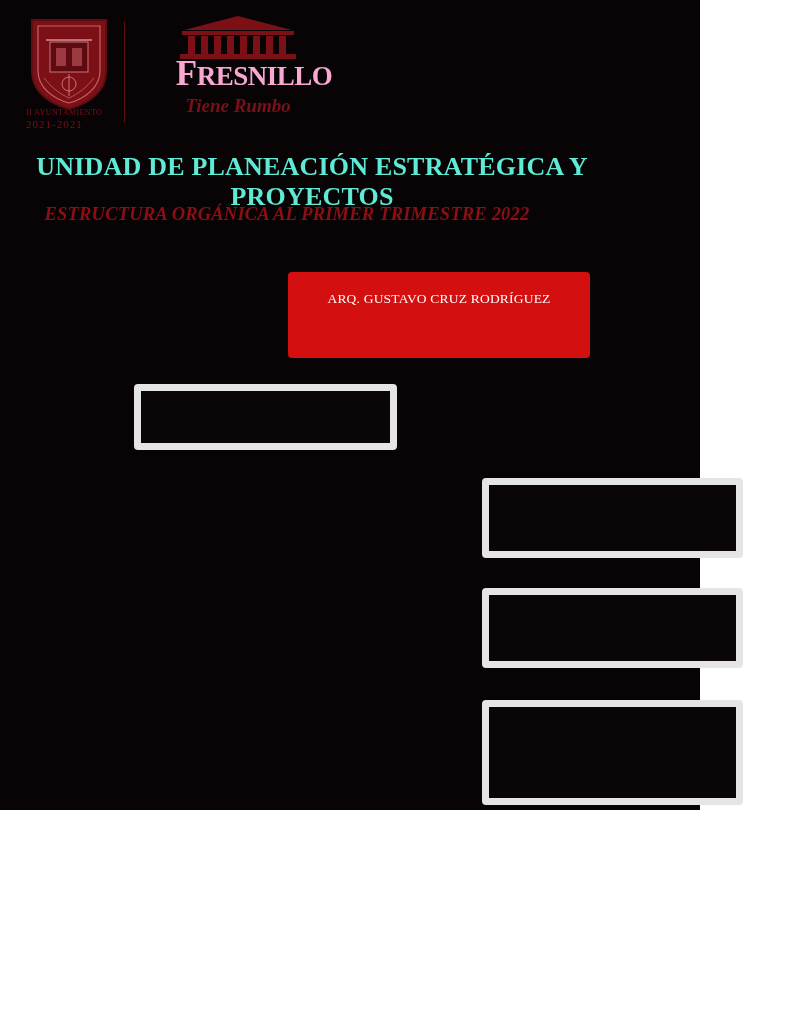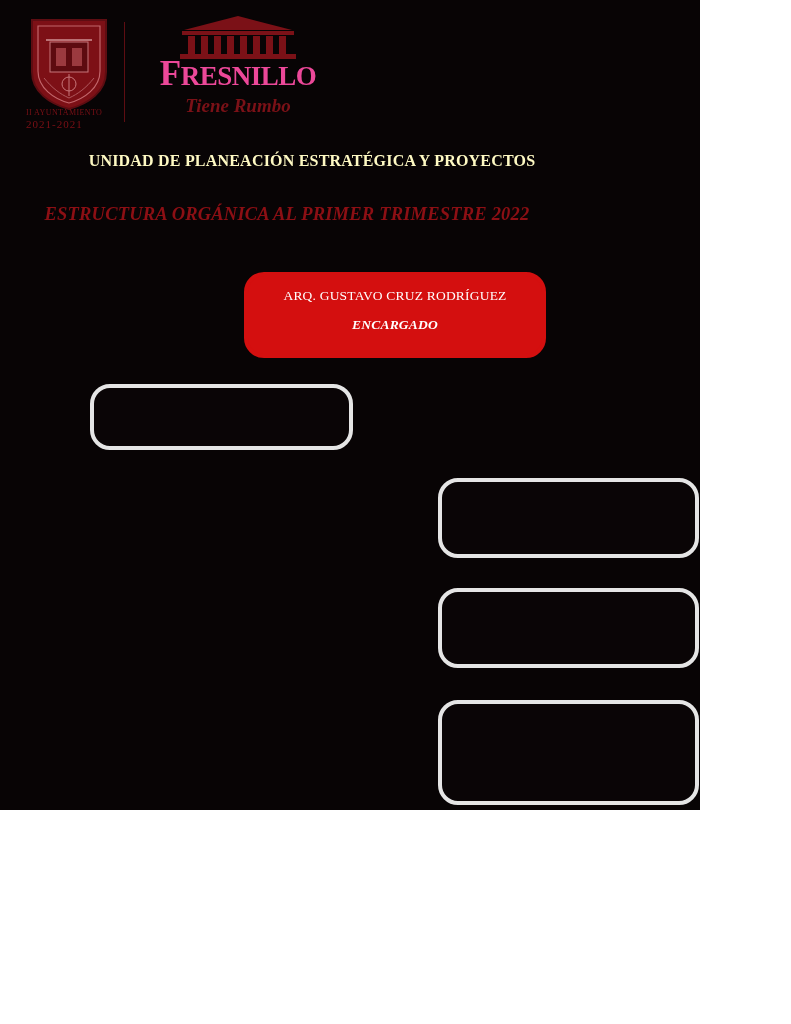--- a/index.html
+++ b/index.html
@@ -87,25 +87,25 @@
   }
   .temple {
     position: absolute;
     left: 30px;
     top: 0px;
     width: 140px;
     height: 46px;
   }
   .brand-name {
     position: absolute;
-    left: 0;
+    left: 16px;
     top: 42px;
     width: 200px;
     text-align: center;
-    color: #ec4899;
+    color: #f9a8d4;
     font-family: "Liberation Serif", serif;
     font-weight: bold;
     font-size: 35px;
     letter-spacing: -0.5px;
     line-height: 1;
   }
   .brand-name .small-caps {
     font-size: 27px;
   }
   .brand-tag {
@@ -122,46 +122,47 @@
     line-height: 1;
   }
 
   
   .title-main {
     position: absolute;
     left: 0;
     top: 152px;
     width: 624px;
     text-align: center;
-    color: #fef9c3;
-    font-family: "Liberation Serif", serif;
-    font-weight: bold;
-    font-size: 16px;
+    color: #5eead4;
+    font-family: "Liberation Serif", serif;
+    font-weight: bold;
+    font-size: 26px;
     letter-spacing: 0.2px;
   }
   .title-sub {
     position: absolute;
     left: 0;
     top: 204px;
     width: 574px;
     text-align: center;
     color: #8c0f14;
     font-family: "Liberation Serif", serif;
     font-weight: bold;
     font-style: italic;
     font-size: 18.5px;
     letter-spacing: 0.2px;
   }
 
   
   .node {
     position: absolute;
     box-sizing: border-box;
-    border: 4px solid #e5e5e5;
-    border-radius: 20px;
+    border: 7px solid #e5e5e5;
+    border-radius: 4px;
+    margin-left: 44px;
   }
   .node.filled {
     background: #d40f0f;
     border-color: #d40f0f;
   }
   .node.empty {
     background: #0a0506;
   }
   .node .line1 {
     color: #ffffff;
@@ -267,21 +268,20 @@
         </div>
         <div class="brand-tag">Tiene Rumbo</div>
       </div>
     </div>
 
     <div class="title-main">UNIDAD DE PLANEACIÓN ESTRATÉGICA Y PROYECTOS</div>
     <div class="title-sub">ESTRUCTURA ORGÁNICA AL PRIMER TRIMESTRE 2022</div>
 
     <div class="node filled" id="node-head">
       <div class="line1">ARQ. GUSTAVO CRUZ RODRÍGUEZ</div>
-      <div class="line2">ENCARGADO</div>
     </div>
 
     <div class="node empty" id="node-left">
       <div class="line1"></div>
     </div>
 
     <div class="node empty" id="node-r1">
       <div class="line1"></div>
     </div>
 

